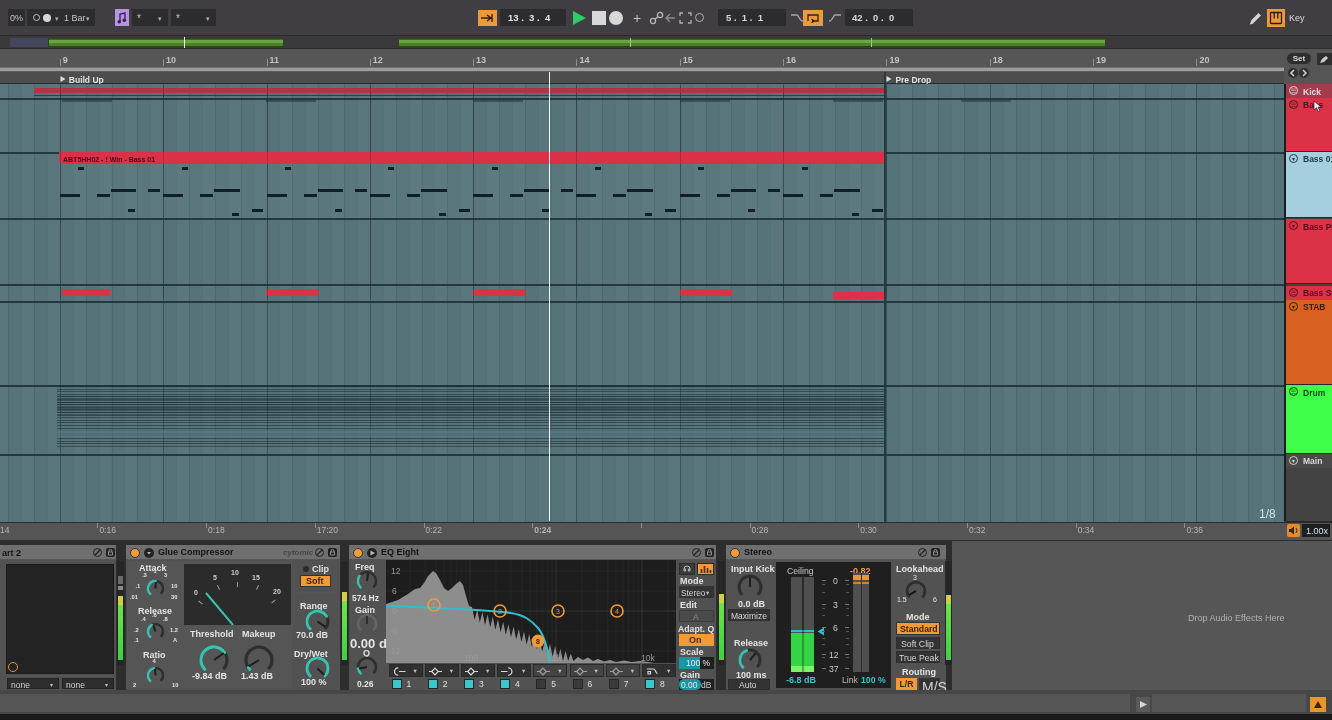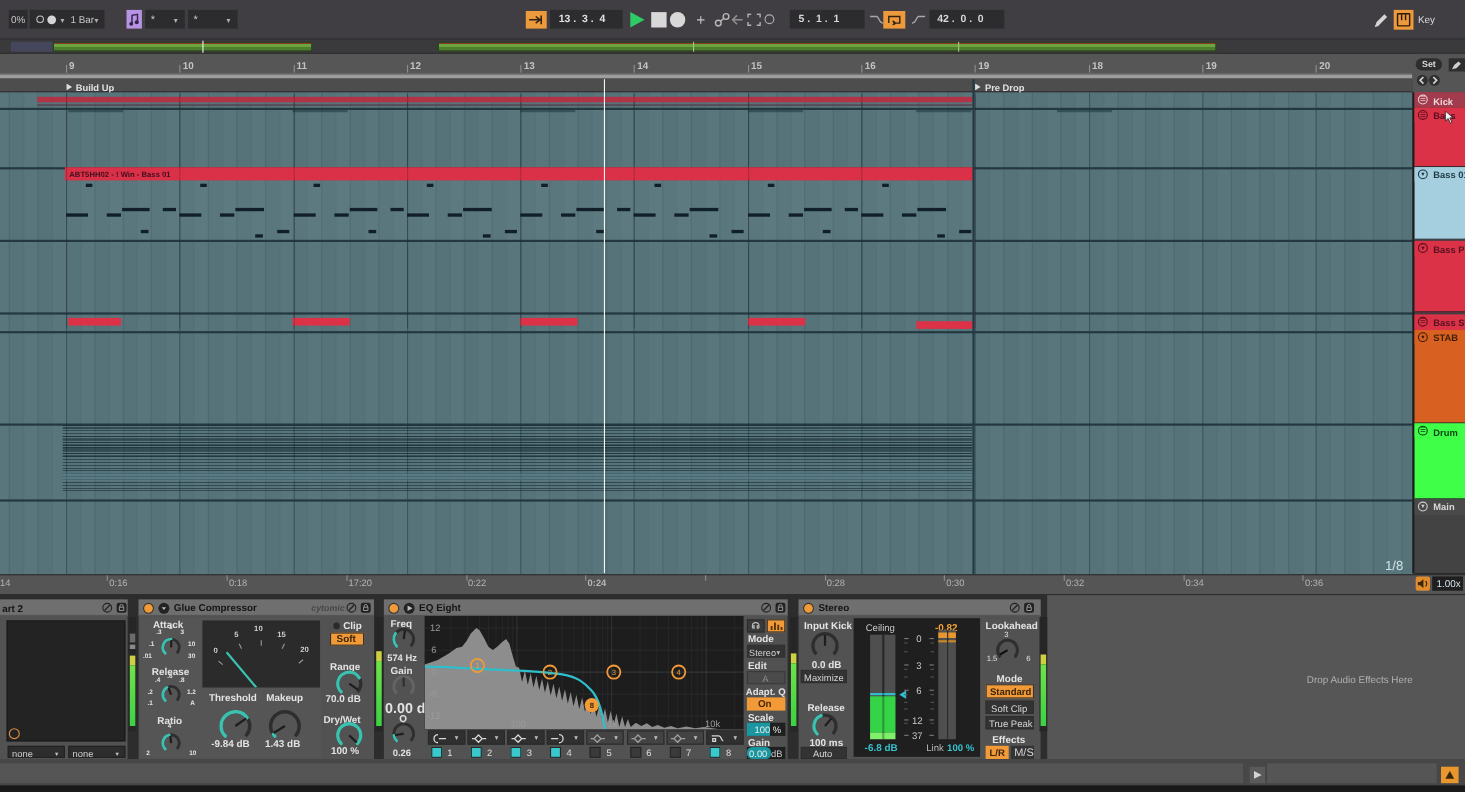--- a/index.html
+++ b/index.html
@@ -833,25 +833,25 @@
 <div class="tx" style="left:913px;top:574px;font-size:7px;color:#e3e3e3;font-weight:400;">3</div>
 <div class="tx" style="left:897px;top:596px;font-size:7px;color:#e3e3e3;font-weight:400;">1.5</div>
 <div class="tx" style="left:933px;top:596px;font-size:7px;color:#e3e3e3;font-weight:400;">6</div>
 <div class="tx" style="left:906px;top:612px;font-size:9px;color:#e3e3e3;font-weight:700;">Mode</div>
 <div class="a" style="left:896px;top:622px;width:44px;height:12.5px;background:#f29a38;border:1px solid #333;"></div>
 <div class="tx" style="left:900px;top:624px;font-size:8.7px;color:#3a2408;font-weight:700;">Standard</div>
 <div class="a" style="left:896px;top:636.5px;width:44px;height:12.5px;background:#333333;border:1px solid #2e2e2e;"></div>
 <div class="tx" style="left:901px;top:638.5px;font-size:8.7px;color:#d5d5d5;font-weight:400;">Soft Clip</div>
 <div class="a" style="left:896px;top:650.5px;width:44px;height:12.5px;background:#333333;border:1px solid #2e2e2e;"></div>
 <div class="tx" style="left:899px;top:652.5px;font-size:8.7px;color:#d5d5d5;font-weight:400;">True Peak</div>
-<div class="tx" style="left:902px;top:667px;font-size:9px;color:#e3e3e3;font-weight:700;">Effects</div>
+<div class="tx" style="left:902px;top:667px;font-size:9px;color:#e3e3e3;font-weight:700;">Routing</div>
 <div class="a" style="left:896px;top:677.5px;width:21px;height:12px;background:#f29a38;"></div>
 <div class="tx" style="left:899.5px;top:679px;font-size:8.7px;color:#3a2408;font-weight:700;">L/R</div>
 <div class="a" style="left:919px;top:677.5px;width:21px;height:12px;background:#333333;"></div>
-<div class="tx" style="left:922px;top:679px;font-size:10px;color:#d5d5d5;font-weight:400;">M/S</div>
+<div class="tx" style="left:922px;top:679px;font-size:14px;color:#d5d5d5;font-weight:400;">M/S</div>
 <div class="a" style="left:945px;top:561px;width:7px;height:104px;background:#262626;"></div>
 <div class="a" style="left:946px;top:595px;width:5px;height:9px;background:#cdd040;"></div>
 <div class="a" style="left:946px;top:604px;width:5px;height:56px;background:linear-gradient(#6fe24a,#3bd243);"></div>
 <div class="a" style="left:0;top:690px;width:1332px;height:24px;background:#474747;"></div>
 <div class="a" style="left:0;top:694px;width:1130px;height:18px;background:#555555;"></div>
 <div class="a" style="left:1136px;top:697px;width:14px;height:15px;background:#5a5a5a;"></div>
 <svg class="a" style="left:1139px;top:700px;" width="9" height="9">
       <path d="M1 1 L8 4.5 L1 8 Z" fill="#d5d5d5"></path>
     </svg>
 <div class="a" style="left:1152px;top:694px;width:154px;height:18px;background:#555555;"></div>

